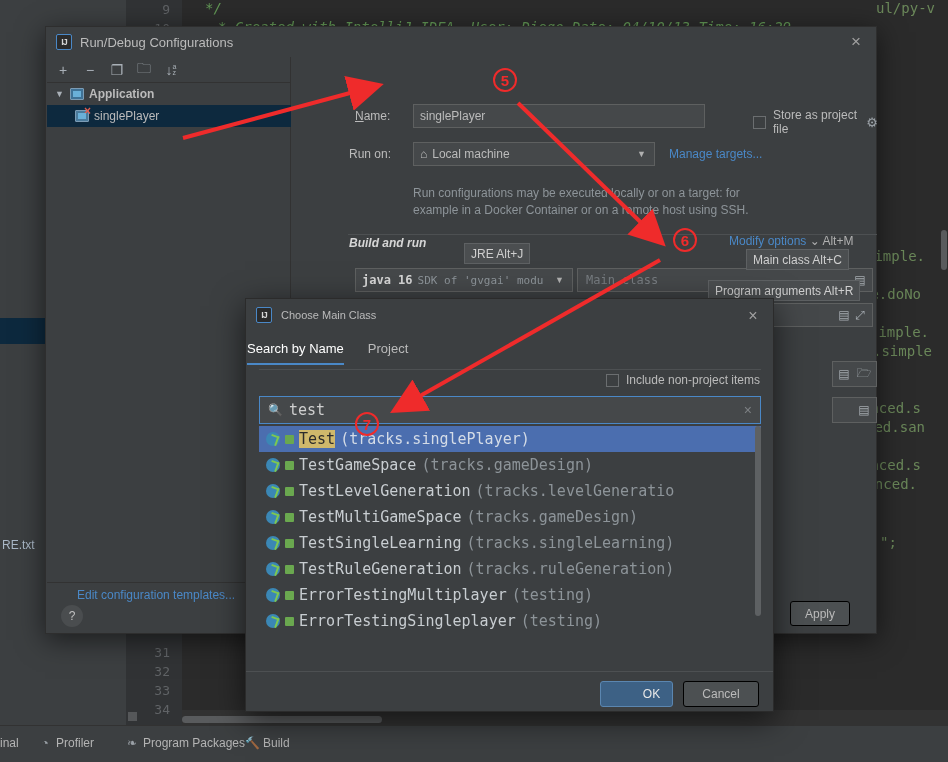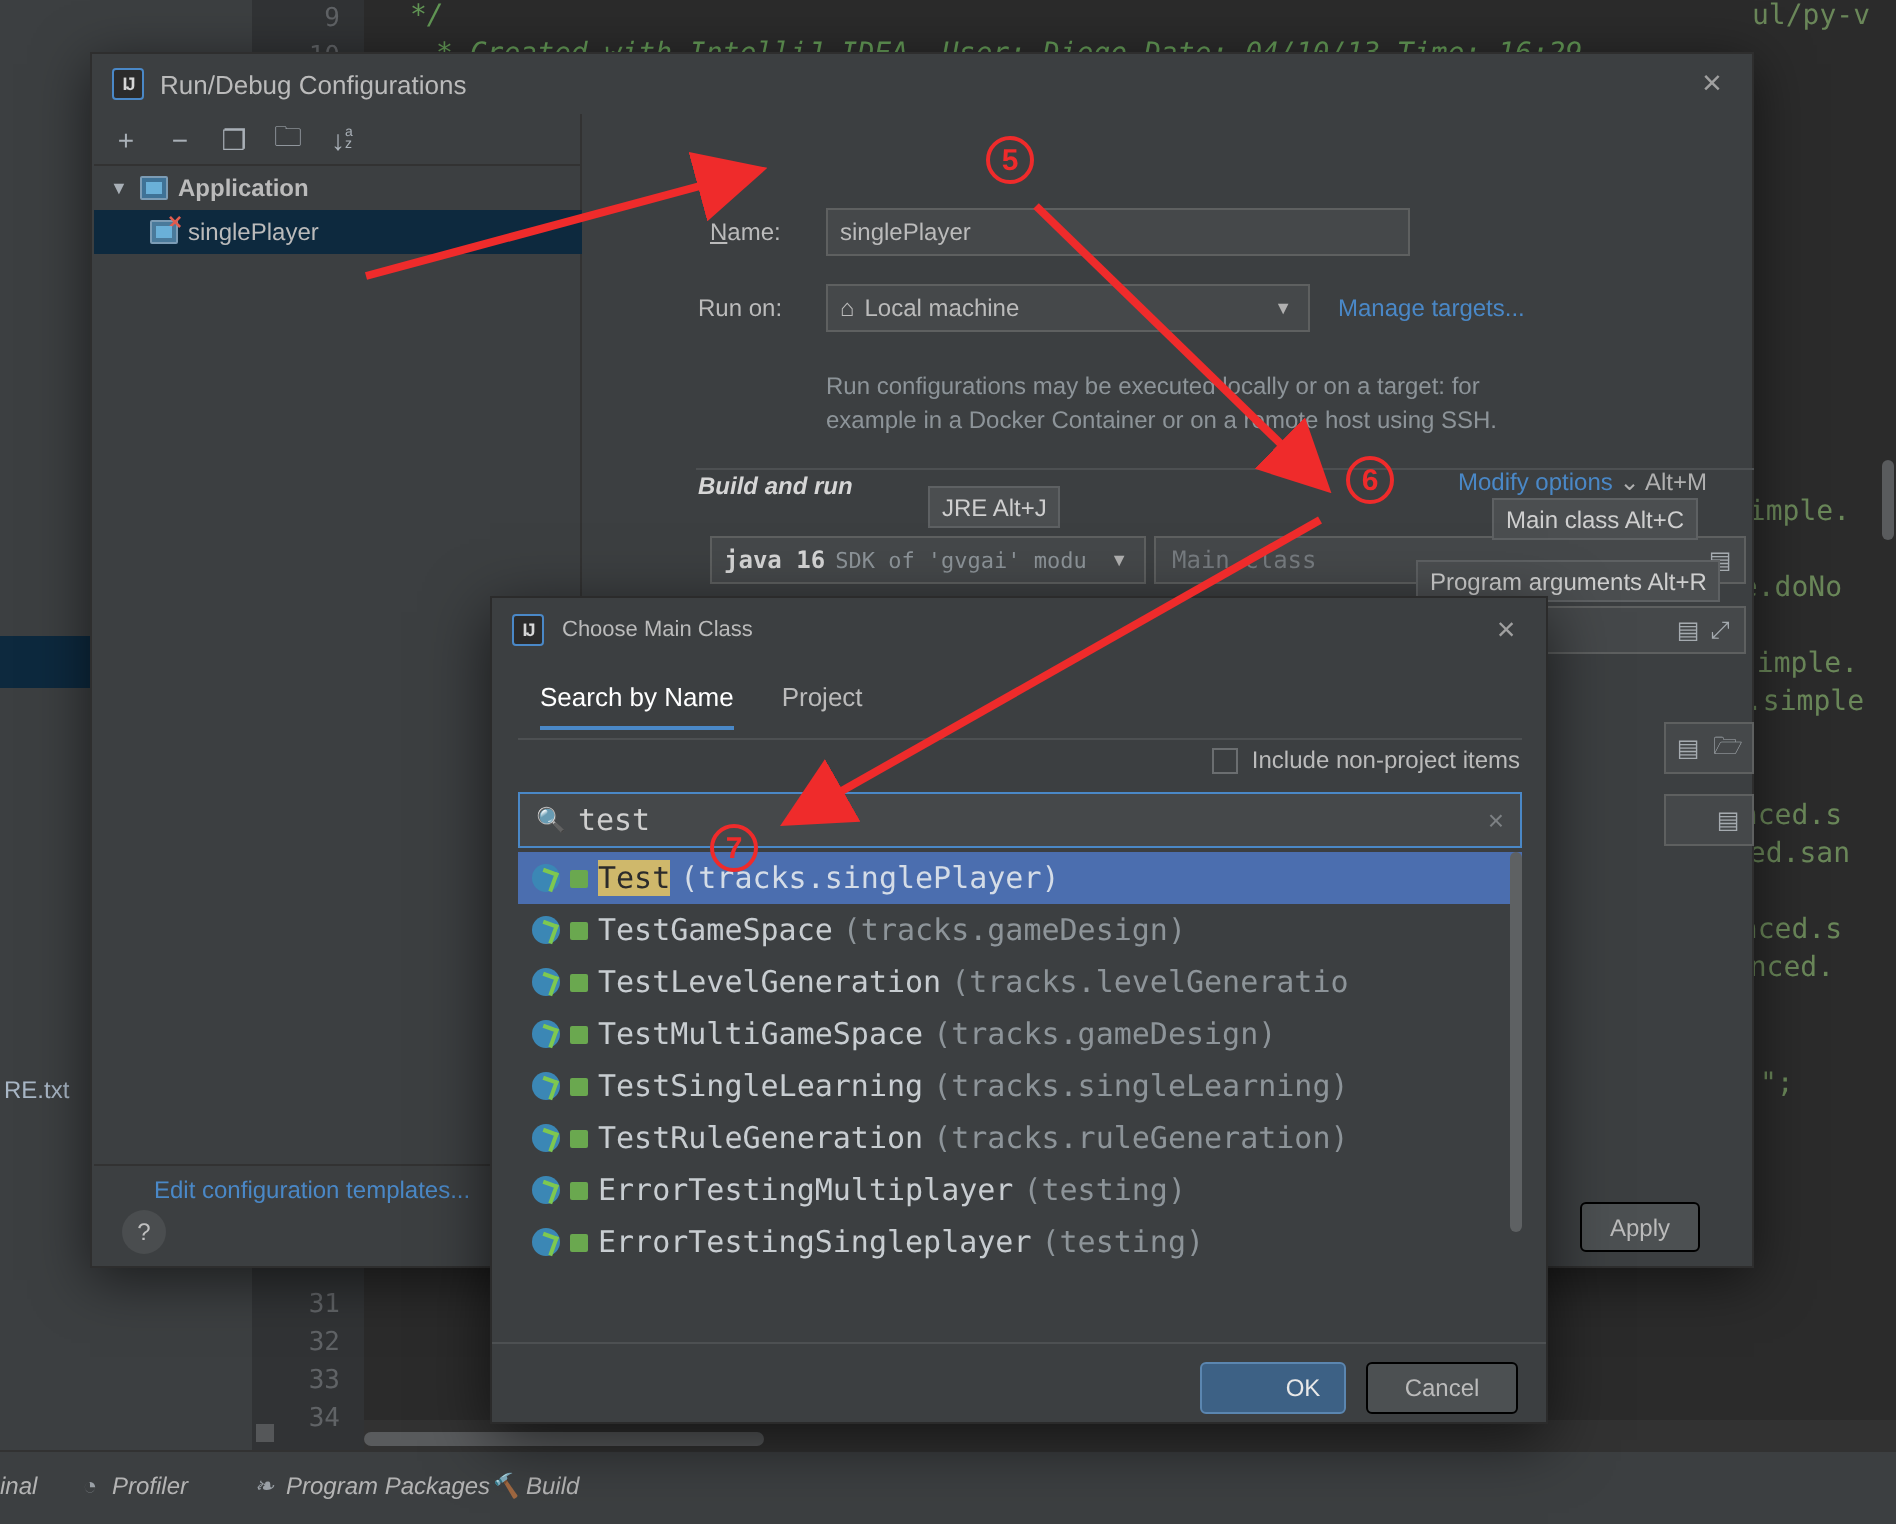--- a/index.html
+++ b/index.html
@@ -59,21 +59,21 @@
     position: absolute; left: 941px; top: 230px; width: 6px; height: 40px;
     background: #595b5d; border-radius: 3px;
   }
   .marker-sq {
     position: absolute; width: 9px; height: 9px; background: #555759;
   }
 
   
   .statusbar {
     position: absolute; left: 0; top: 725px; width: 948px; height: 37px;
-    background: #3c3f41; border-top: 1px solid #323232; font-style: italic;
+    background: #3c3f41; border-top: 1px solid #323232;
   }
   .tool-item {
     position: absolute; top: 8px; height: 18px;
     display: flex; align-items: center; gap: 4px;
     font-size: 12px; color: #b4b4b4;
   }
   .tool-item .ic { display: inline-block; width: 14px; text-align: center; color: #9aa0a6; font-size: 12px; }
 
   
   .rd-dialog {
@@ -203,21 +203,21 @@
   .cmc-title {
     position: absolute; left: 0; top: 0; width: 527px; height: 32px;
     display: flex; align-items: center; padding-left: 10px; gap: 9px;
   }
   .cmc-close {
     position: absolute; right: 10px; top: 7px; width: 20px; height: 20px;
     display: flex; align-items: center; justify-content: center;
     color: #a0a0a0; font-size: 16px; cursor: pointer;
   }
   .cmc-tabs {
-    position: absolute; left: 24px; top: 42px; display: flex; gap: 24px;
+    position: absolute; left: 1px; top: 42px; display: flex; gap: 24px;
   }
   .cmc-tab { font-size: 13px; color: #bbbbbb; padding-bottom: 7px; cursor: pointer; }
   .cmc-tab.active { color: #ffffff; border-bottom: 2px solid #4a88c7; }
   .cmc-tabline { position: absolute; left: 13px; top: 70px; width: 502px; height: 1px; background: #4d5052; }
 
   .cmc-cbxrow {
     position: absolute; right: 13px; top: 74px; display: flex; align-items: center; gap: 7px;
   }
   .cmc-search {
     position: absolute; left: 13px; top: 97px; width: 502px; height: 28px;
@@ -365,20 +365,25 @@
     </div>
     <div class="rd-edittpl">Edit configuration templates...</div>
 
     <div class="rd-right">
 
       <div class="form-row" style="left:63px; top:52px;">
         <span class="lbl"><span class="u">N</span><span></span>ame:</span>
       </div>
       <input class="txtfield" style="position: absolute; left: 121px; top: 47px; width: 292px;" value="singlePlayer">
 
+      <div class="form-row" style="left:461px; top:51px; gap:7px;">
+        <span class="cbx"></span>
+        <span class="lbl">Store as project file</span>
+        <span class="gear">⚙</span>
+      </div>
 
       <div class="form-row" style="left:57px; top:90px;">
         <span class="lbl">Run on:</span>
       </div>
       <div class="combo" style="position:absolute; left:121px; top:85px; width:242px;">
         <span>⌂</span>
         <span>Local machine</span>
         <span class="arrow">▼</span>
       </div>
       <div style="position:absolute; left:377px; top:90px;" class="link">Manage targets...</div>

